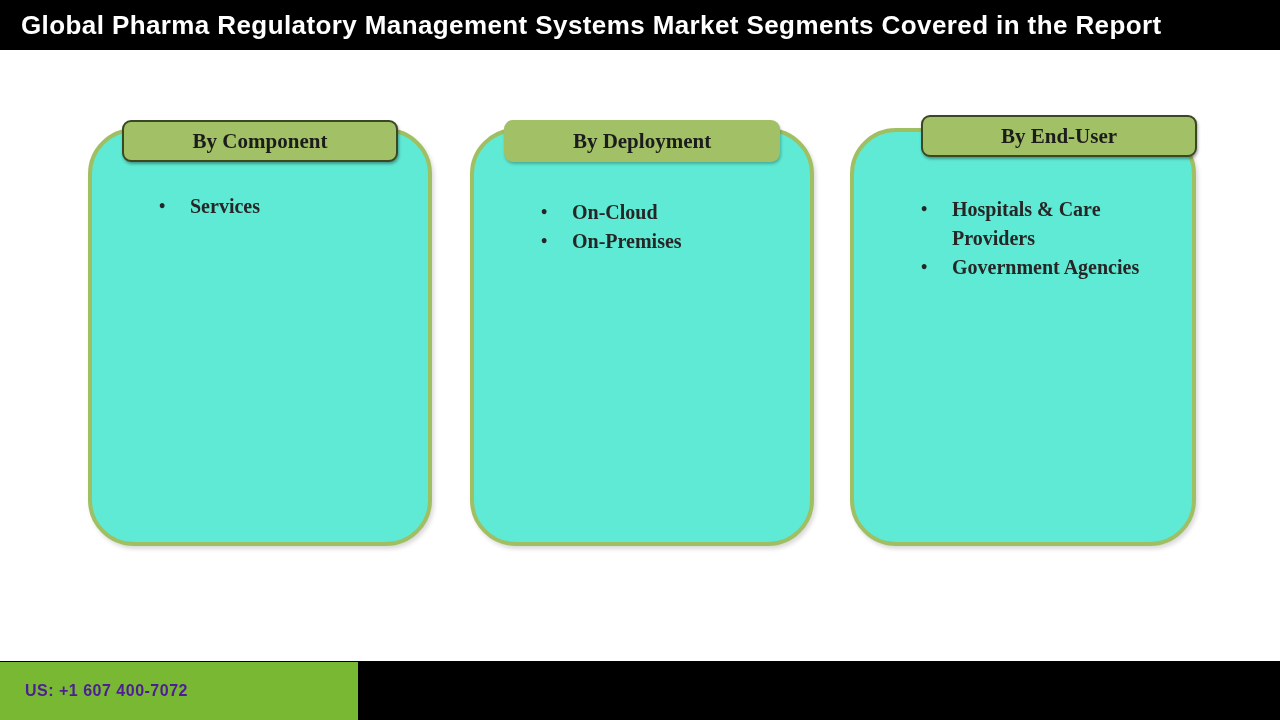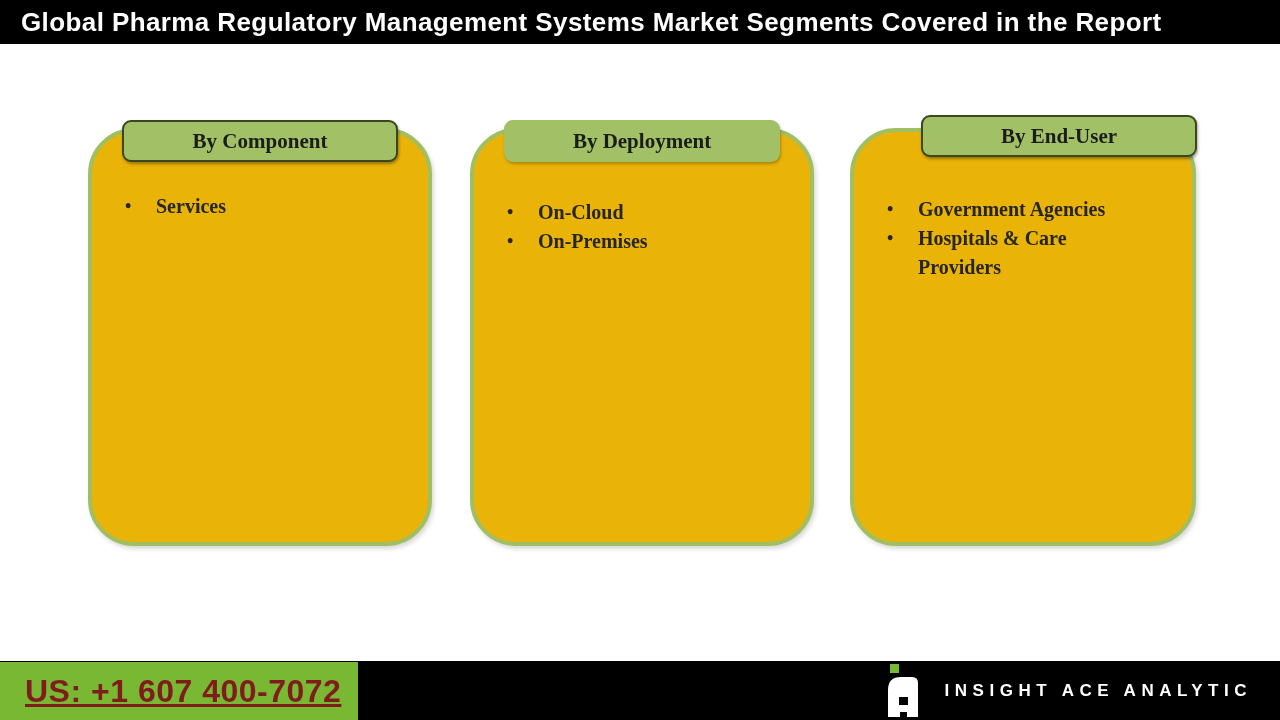--- a/index.html
+++ b/index.html
@@ -4,33 +4,34 @@
 <style>
   * { margin:0; padding:0; box-sizing:border-box; }
   html,body { background:#ffffff; }
   .stage {
     position:relative; width:1280px; height:720px; background:#ffffff;
     overflow:hidden; font-family:"Liberation Sans", sans-serif;
   }
 
   
   .titlebar {
-    position:absolute; top:0; left:0; width:1280px; height:44px;
+    position:absolute; top:0; left:0; width:1280px; height:50px;
     background:#000000; display:flex; align-items:center; padding-left:21px;
   }
   .titlebar .title {
     color:#ffffff; font-weight:bold; font-size:26px; letter-spacing:0.4px;
     white-space:nowrap; font-family:"Liberation Sans", sans-serif;
   }
 
   
   .panel {
-    position:absolute; top:128px; height:418px; background:#eab308;
+    position:absolute; top:128px; height:418px; background:#5eead4;
     border:4px solid #a0bf62; border-radius:46px;
     box-shadow:2px 3px 4px rgba(0,0,0,0.15);
+    padding-left:34px;
   }
   .p1 { left:88px;  width:344px; }
   .p2 { left:470px; width:344px; }
   .p3 { left:850px; width:346px; }
 
   .pill {
     position:absolute; left:50%; transform:translateX(-50%); top:-12px;
     width:276px; height:42px; background:#a2c065;
     border:2px solid #3a4722; border-radius:9px;
     display:flex; align-items:center; justify-content:center;
@@ -58,22 +59,22 @@
   
   .footer {
     position:absolute; left:0; top:661px; width:1280px; height:59px;
     background:#000000;
   }
   .phone-block {
     position:absolute; left:0; top:1px; width:358px; height:58px;
     background:#78b832; display:flex; align-items:center; padding-left:25px;
   }
   .phone-block .phone {
-    font-weight:bold; font-size:32px; color:#7f1d1d; letter-spacing:0.5px;
-    font-family:"Liberation Sans", sans-serif; white-space:nowrap;text-decoration:underline;
+    font-weight:bold; font-size:16px; color:#4c1d95; letter-spacing:0.5px;
+    font-family:"Liberation Sans", sans-serif; white-space:nowrap;
   }
   .brand {
     position:absolute; right:28px; top:0; height:100%;
     display:flex; align-items:center; gap:26px;
   }
   .brand .logo-mark { width:34px; height:53px; display:block; }
   .brand .brand-name {
     color:#ffffff; font-weight:700; font-size:17px; letter-spacing:5.5px;
     font-family:"Liberation Sans", sans-serif; white-space:nowrap;
   }
@@ -98,33 +99,24 @@
     <div class="pill">By Deployment</div>
     <ul class="seg-list">
       <li>On-Cloud</li>
       <li>On-Premises</li>
     </ul>
   </div>
 
   <div class="panel p3">
     <div class="pill">By End-User</div>
     <ul class="seg-list">
+      <li>Hospitals &amp; Care Providers</li>
       <li>Government Agencies</li>
-      <li>Hospitals &amp; Care Providers</li>
     </ul>
   </div>
 
   <div class="footer">
     <div class="phone-block">
       <span class="phone">US: +1 607 400-7072</span>
     </div>
-    <div class="brand">
-      <svg class="logo-mark" viewBox="0 0 34 53" aria-hidden="true">
-        <rect x="5" y="0" width="9" height="9" fill="#78b832"></rect>
-        <path d="M3 53 V26 Q3 13 16 13 H27 Q33 13 33 19 V53 Z" fill="#ffffff"></path>
-        <rect x="14" y="33" width="9" height="8" fill="#000000"></rect>
-        <rect x="15" y="48" width="7" height="5" fill="#000000"></rect>
-      </svg>
-      <span class="brand-name">INSIGHT ACE ANALYTIC</span>
-    </div>
   </div>
 
 </div>
 
 </body></html>

